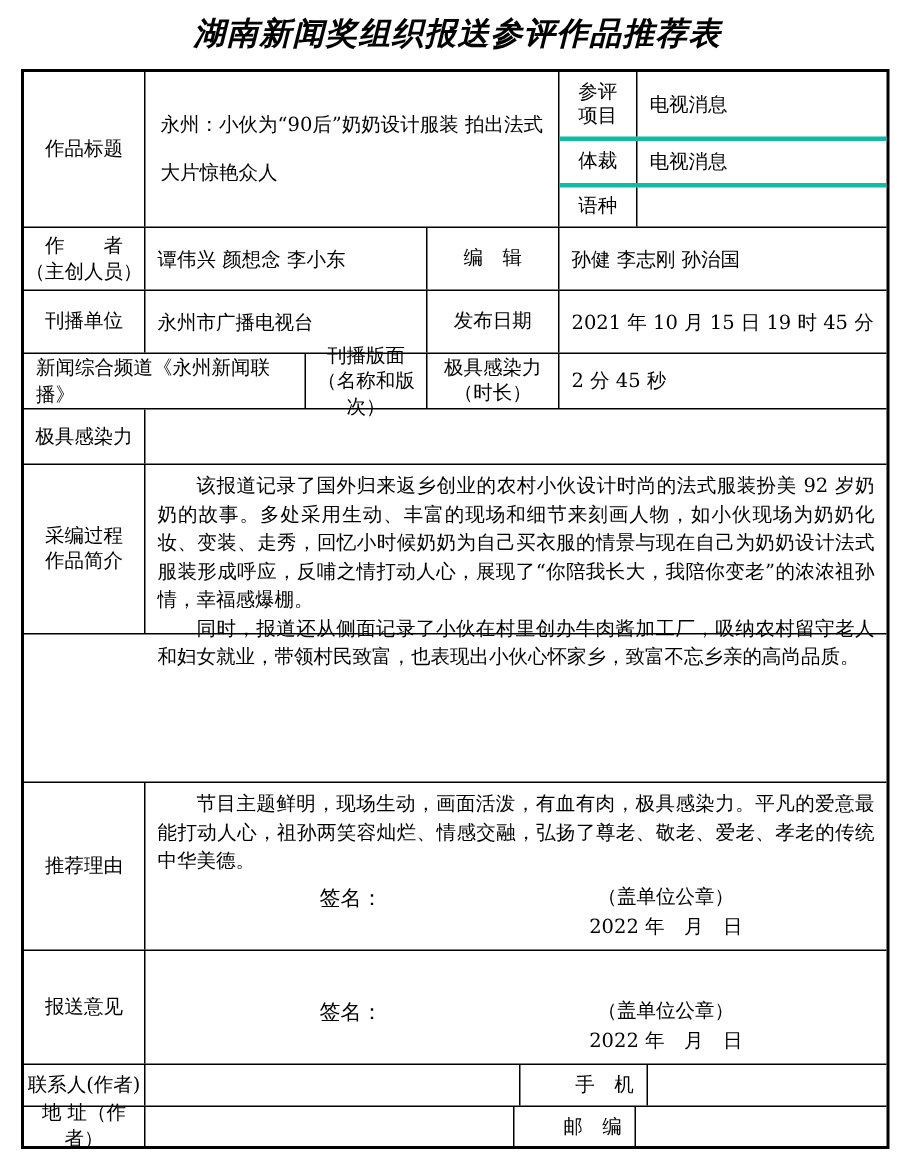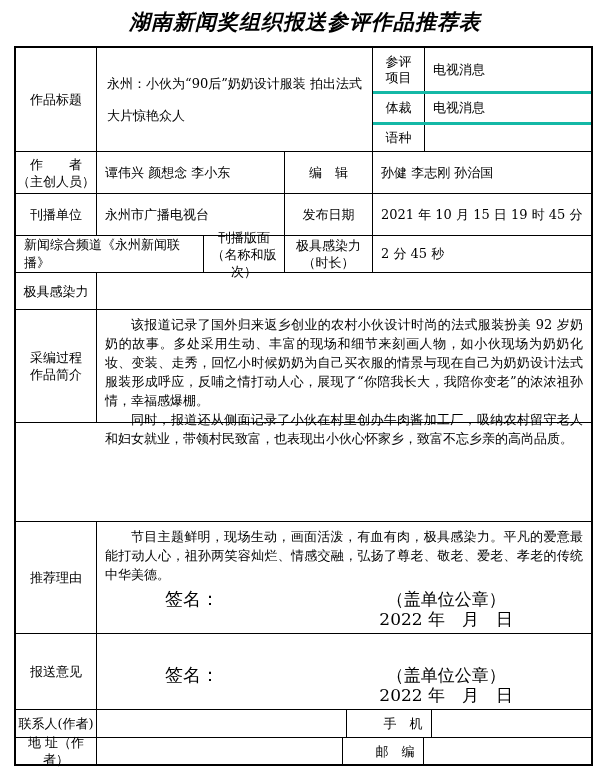--- a/index.html
+++ b/index.html
@@ -74,24 +74,24 @@
   .sval { flex: 1; display: flex; align-items: center; padding-left: 8px; font-size: 13px; }
 
   .paras {
     flex: 1; padding: 5px 8px 0 8px;
     font-size: 13px; line-height: 19px;
     text-align: justify;
   }
   .paras p { text-indent: 2em; }
 
   .signrow { display: flex; margin-top: 5px; }
-  .sign-label { margin-left: 60px; font-size: 18px; line-height: 20px; }
+  .sign-label { margin-left: 108px; font-size: 14px; line-height: 20px; }
   .sealblock {
-    margin-left: auto; margin-right: 70px;
-    text-align: center; font-size: 17px; line-height: 20px;
+    margin-left: auto; margin-right: 88px;
+    text-align: center; font-size: 13px; line-height: 20px;
   }
   .sign-cell { display: block; padding-top: 26px; }
 </style>
 </head>
 <body>
 
 <div class="doc-title">湖南新闻奖组织报送参评作品推荐表</div>
 
 <div class="tbl">
 

